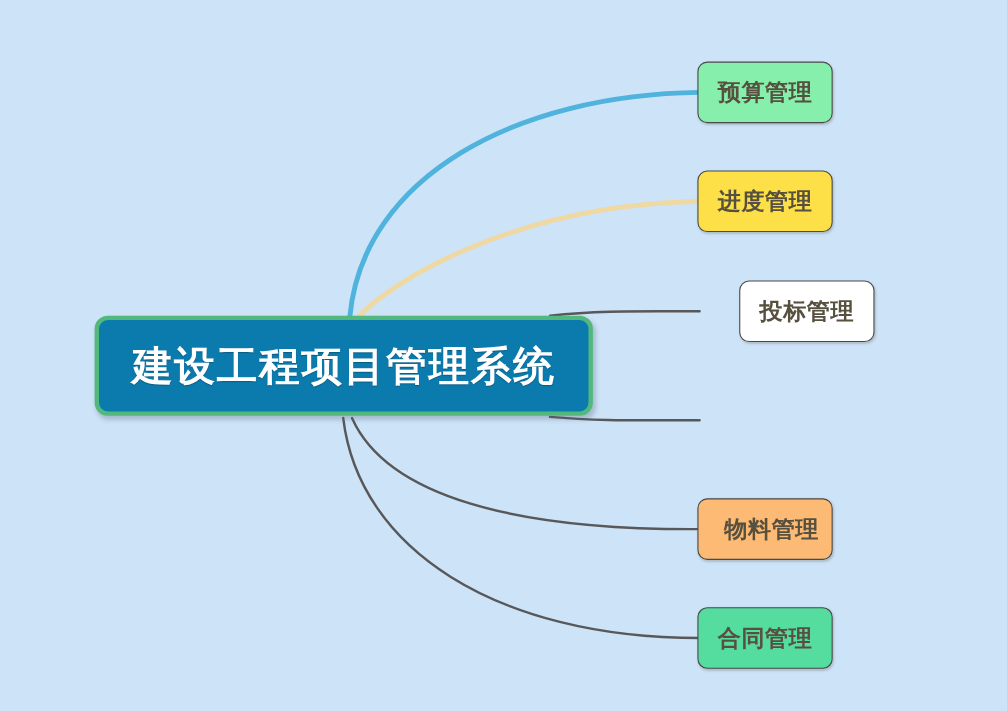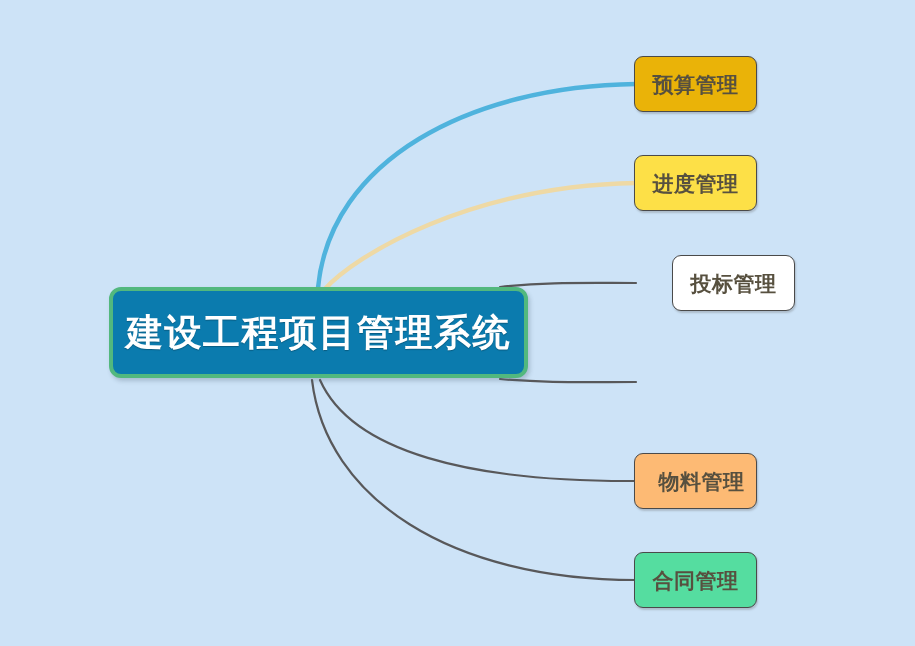--- a/index.html
+++ b/index.html
@@ -42,23 +42,23 @@
     box-shadow: 1px 1.5px 2px rgba(90,90,90,0.28);
   }
   .child-label {
     font-size: 21px;
     font-weight: 700;
     letter-spacing: 0.5px;
     color: #57503f;
     line-height: 1;
   }
   #root-node {
-    left: 109px;
+    left: 86px;
     top: 287px;
-    width: 419px;
+    width: 453px;
     height: 91px;
     border-radius: 12px;
     border: 4px solid #52b87e;
     background: #0b7bae;
     box-shadow: 2px 3px 4px rgba(80,100,120,0.30);
   }
   #root-label {
     font-size: 37px;
     font-weight: 700;
     color: #ffffff;
@@ -78,21 +78,21 @@
     <path fill="none" stroke="#58585a" stroke-width="2.2" stroke-linecap="round" d="M 500 287 C 545 282 580 283 636 283"></path>
     <path fill="none" stroke="#58585a" stroke-width="2.2" stroke-linecap="round" d="M 500 379 C 545 383 580 382 636 382"></path>
     <path fill="none" stroke="#58585a" stroke-width="2.2" stroke-linecap="round" d="M 320 380 C 352 452 470 482 636 481"></path>
     <path fill="none" stroke="#58585a" stroke-width="2.2" stroke-linecap="round" d="M 312 380 C 326 498 450 580 636 580"></path>
   </svg>
 
   <div class="node" id="root-node">
     <span id="root-label">建设工程项目管理系统</span>
   </div>
 
-  <div class="node child-node" id="node-0" style="left:634px; top:56px; background:#eab308;">
+  <div class="node child-node" id="node-0" style="left:634px; top:56px; background:#86efac;">
     <span class="child-label">预算管理</span>
   </div>
 
   <div class="node child-node" id="node-1" style="left:634px; top:155px; background:#fde047;">
     <span class="child-label">进度管理</span>
   </div>
 
   <div class="node child-node" id="node-2" style="left:656px; top:255px; background:#ffffff;margin-left:16px;">
     <span class="child-label">投标管理</span>
   </div>

